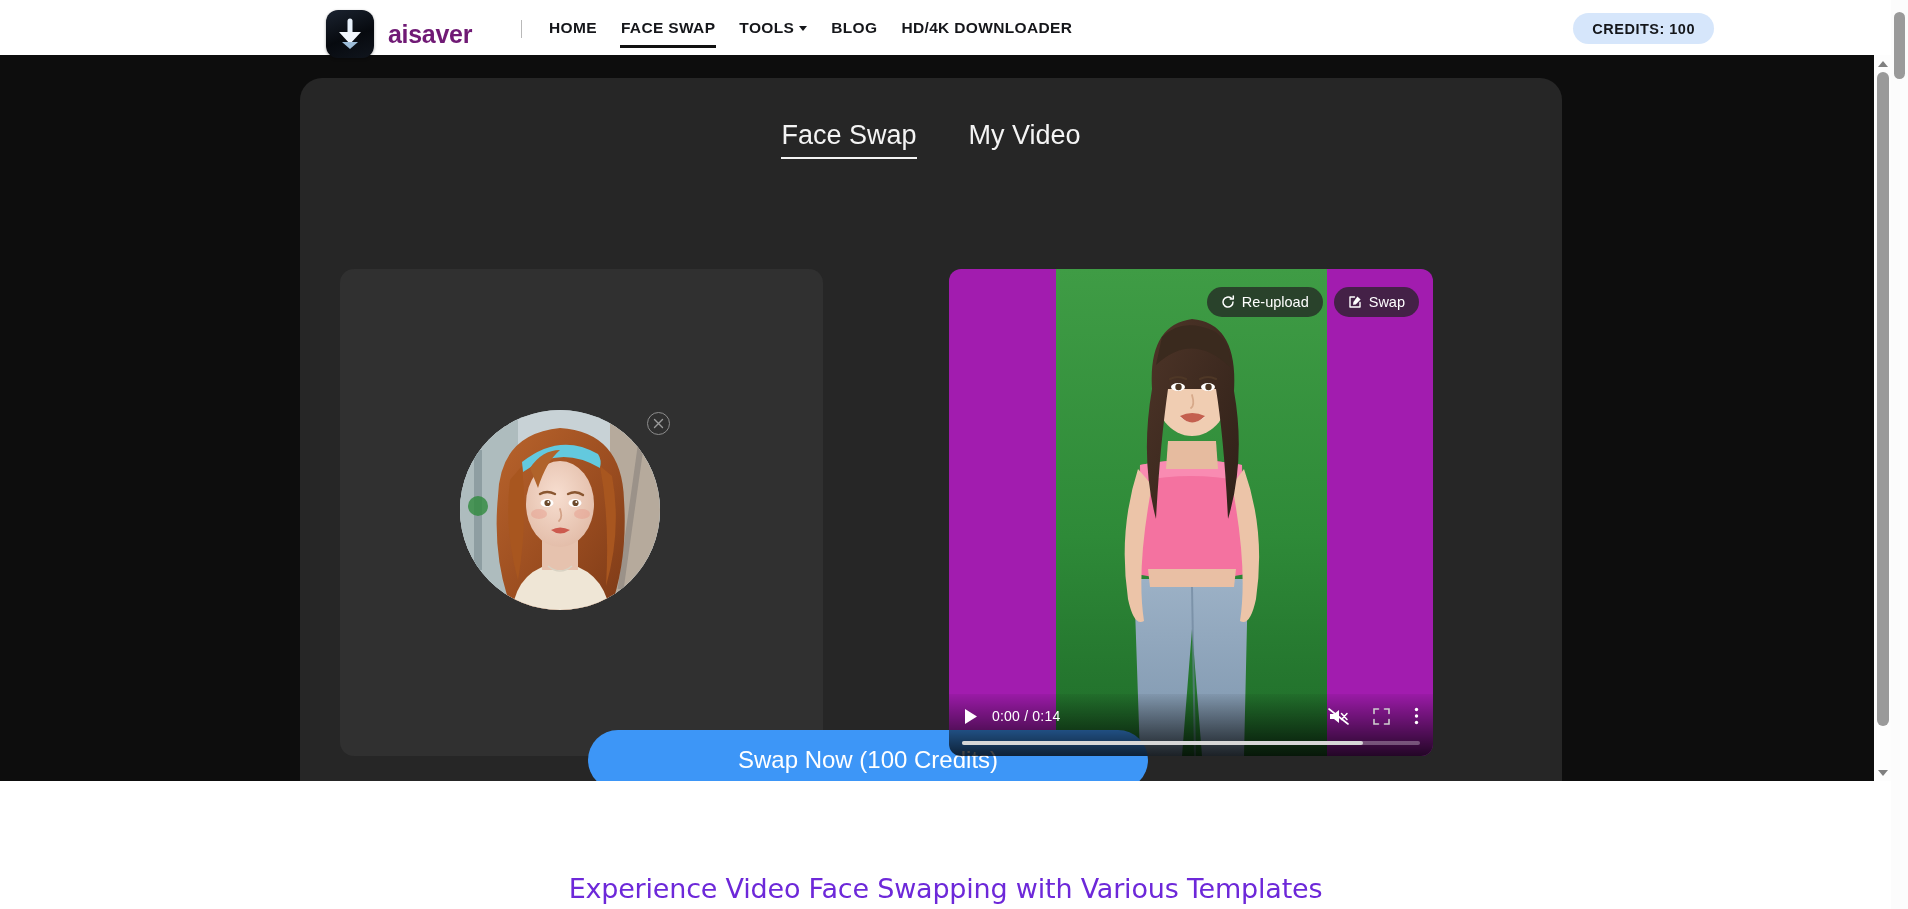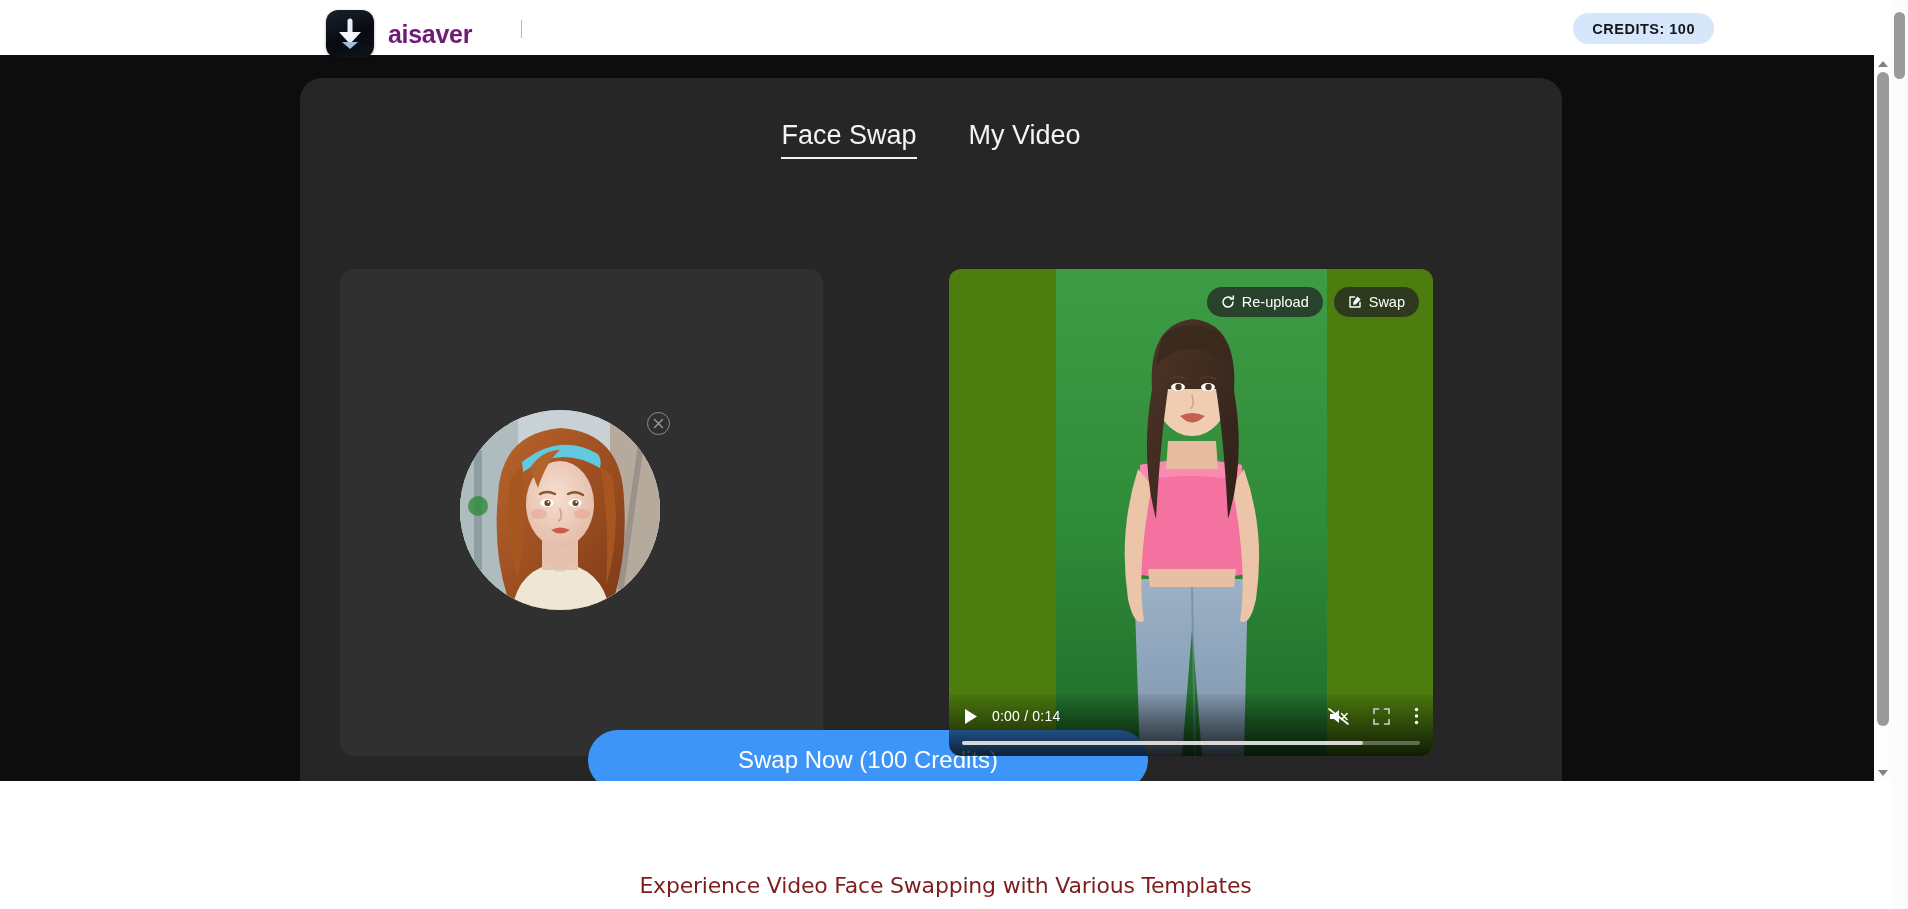--- a/index.html
+++ b/index.html
@@ -158,21 +158,21 @@
     border: 1.4px solid #8d8d8d;
     display: flex; align-items: center; justify-content: center;
     cursor: pointer;
   }
   .remove-btn svg { display: block; }
 
   
   .video-panel {
     position: absolute; left: 609px; top: 64px;
     width: 484px; height: 487px;
-    background: #4d7c0f; border-radius: 12px;
+    background: #a21caf; border-radius: 12px;
     overflow: hidden;
   }
   .video-frame {
     position: absolute; left: 107px; top: 0;
     width: 271px; height: 487px; overflow: hidden;
   }
   .video-frame svg { display: block; width: 271px; height: 487px; }
 
   .vid-actions {
     position: absolute; top: 18px; right: 14px;
@@ -231,21 +231,21 @@
 
   
   .below {
     position: absolute; top: 781px; left: 0;
     width: 1891px; height: 128px; background: #ffffff;
   }
   .below h2 {
     position: absolute; top: 92px; left: 0; width: 1891px;
     text-align: center;
     font-family: "DejaVu Sans", sans-serif;
-    font-size: 22px; font-weight: 400; color: #7f1d1d;
+    font-size: 27px; font-weight: 400; color: #6d28d9;
     letter-spacing: -.2px;
   }
 </style>
 </head>
 <body>
 
 <div class="topnav">
 
   <div class="brand">
     <div class="logo-box">
@@ -253,20 +253,37 @@
         <path d="M15 3 L15 17" stroke="#e8f1fb" stroke-width="5" stroke-linecap="round" fill="none"></path>
         <path d="M4 14 L15 26 L26 14 Z" fill="#f2f7fd"></path>
         <path d="M7 24 L15 31 L23 24 Z" fill="#9dbdd8"></path>
       </svg>
     </div>
     <div class="brand-name">aisaver</div>
   </div>
 
   <div class="nav-divider"></div>
 
+  <div class="navlinks">
+    <div class="navlink">
+      <span>HOME</span>
+    </div>
+    <div class="navlink active">
+      <span>FACE SWAP</span>
+    </div>
+    <div class="navlink">
+      <span>TOOLS</span><span class="caret"></span>
+    </div>
+    <div class="navlink">
+      <span>BLOG</span>
+    </div>
+    <div class="navlink">
+      <span>HD/4K DOWNLOADER</span>
+    </div>
+  </div>
 
   <div class="credits-pill" style="background: rgb(214, 230, 251);">
     <span>CREDITS: 100</span>
   </div>
 </div>
 
 <div class="page-dark">
 
   <div class="card">
 

